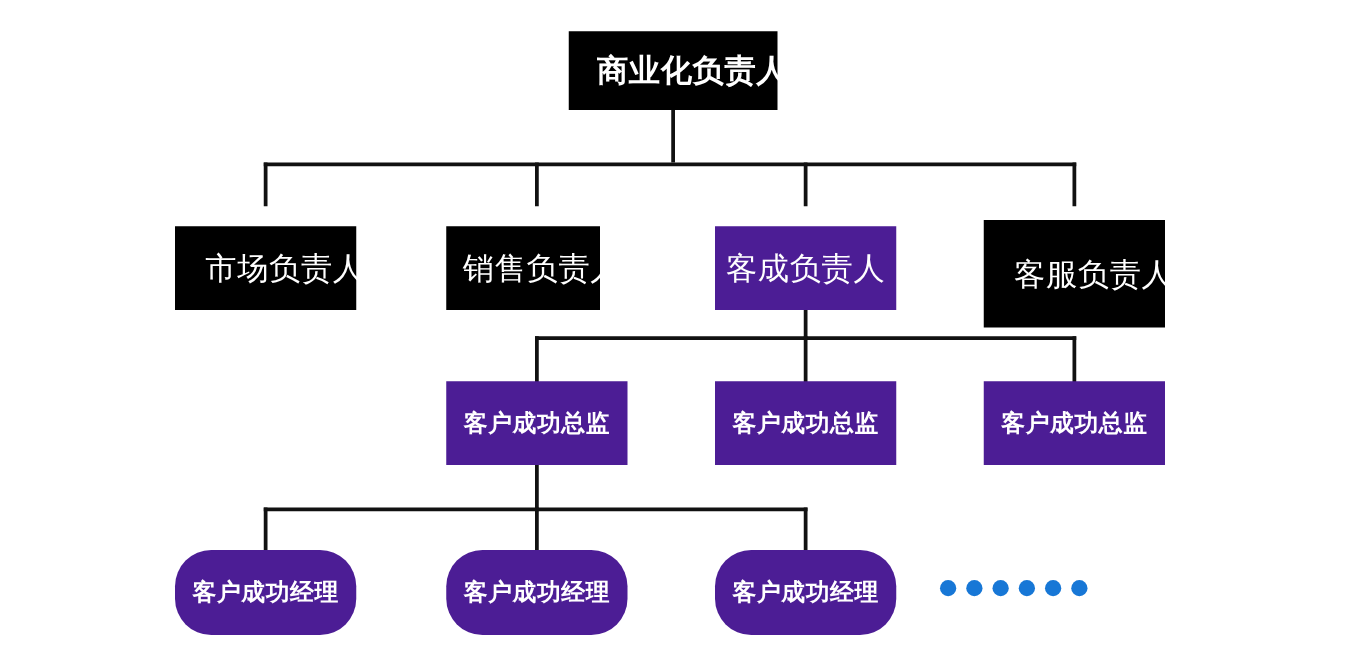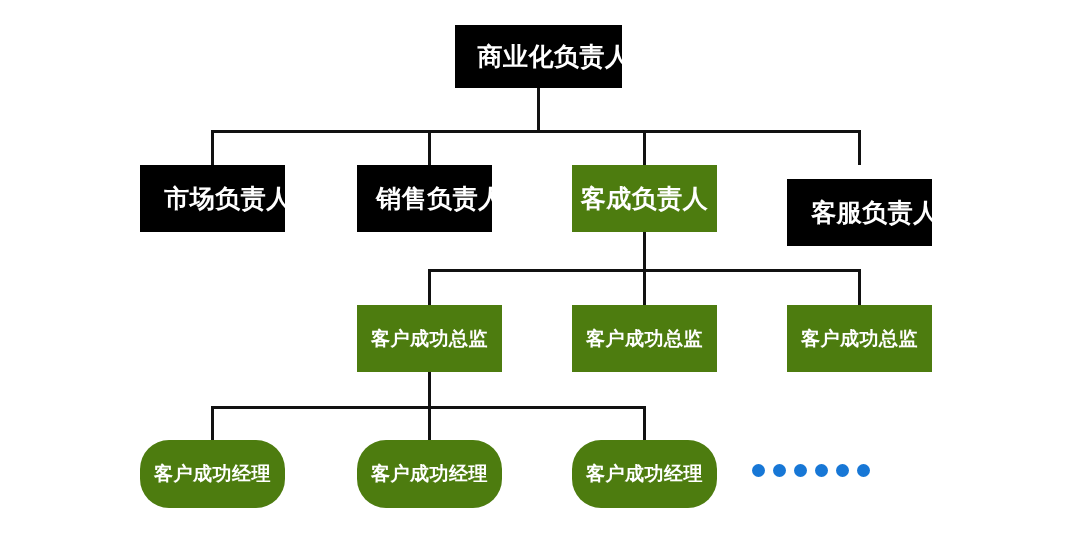--- a/index.html
+++ b/index.html
@@ -27,30 +27,31 @@
     letter-spacing: 0.5px;
     white-space: nowrap;
     z-index: 3;
   }
   .node-black {
     background: #000000;
     color: #ffffff;
     padding-left: 31px;
   }
   .node-blue {
-    background: #4d7c0f;
+    background: #4c1d95;
     color: #ffffff;
   }
   .node-l1 {
     font-size: 25px;
     font-weight: 700;
   }
   .node-l2 {
     font-size: 25px;
-    font-weight: 700;
+    font-weight: 400;
+    margin-top: 16px;
   }
   .node-l3 {
     font-size: 19px;
     font-weight: 700;
     font-family: Liberation Mono, monospace;
   }
   .node-l4 {
     font-size: 19px;
     font-weight: 700;
     border-radius: 29px;
@@ -95,23 +96,23 @@
       <div class="conn conn-v" style="left: 858px; top: 269px; height: 38px;"></div>
       <div class="conn conn-v" style="left: 428px; top: 372px; height: 37px;"></div>
       <div class="conn conn-h" style="left: 211px; top: 406px; width: 435px;"></div>
       <div class="conn conn-v" style="left: 211px; top: 406px; height: 36px;"></div>
       <div class="conn conn-v" style="left: 428px; top: 406px; height: 36px;"></div>
       <div class="conn conn-v" style="left: 643px; top: 406px; height: 36px;"></div>
     </div>
   <div id="node-layer">
       <div class="node node-l1 node-black" style="left: 455px; top: 25px; width: 167px; height: 63px;">商业化负责人</div>
       <div class="node node-l2 node-black" style="left: 140px; top: 165px; width: 145px; height: 67px;">市场负责人</div>
-      <div class="node node-l2 node-black" style="left: 357px; top: 165px; width: 135px; height: 67px;">销售负责人</div>
+      <div class="node node-l2 node-black" style="left: 357px; top: 165px; width: 123px; height: 67px;">销售负责人</div>
       <div class="node node-l2 node-blue" style="left: 572px; top: 165px; width: 145px; height: 67px;">客成负责人</div>
-      <div class="node node-l2 node-black" style="left: 787px; top: 179px; width: 145px; height: 67px;">客服负责人</div>
+      <div class="node node-l2 node-black" style="left: 787px; top: 160px; width: 145px; height: 86px;">客服负责人</div>
       <div class="node node-l3 node-blue" style="left: 357px; top: 305px; width: 145px; height: 67px;">客户成功总监</div>
       <div class="node node-l3 node-blue" style="left: 572px; top: 305px; width: 145px; height: 67px;">客户成功总监</div>
       <div class="node node-l3 node-blue" style="left: 787px; top: 305px; width: 145px; height: 67px;">客户成功总监</div>
       <div class="node node-l4 node-blue" style="left: 140px; top: 440px; width: 145px; height: 68px;">客户成功经理</div>
       <div class="node node-l4 node-blue" style="left: 357px; top: 440px; width: 145px; height: 68px;">客户成功经理</div>
       <div class="node node-l4 node-blue" style="left: 572px; top: 440px; width: 145px; height: 68px;">客户成功经理</div>
     </div>
   <div id="ellipsis-layer">
       <div class="ellipsis" style="left: 752px; top: 464px;">
         <span class="dot"></span>

